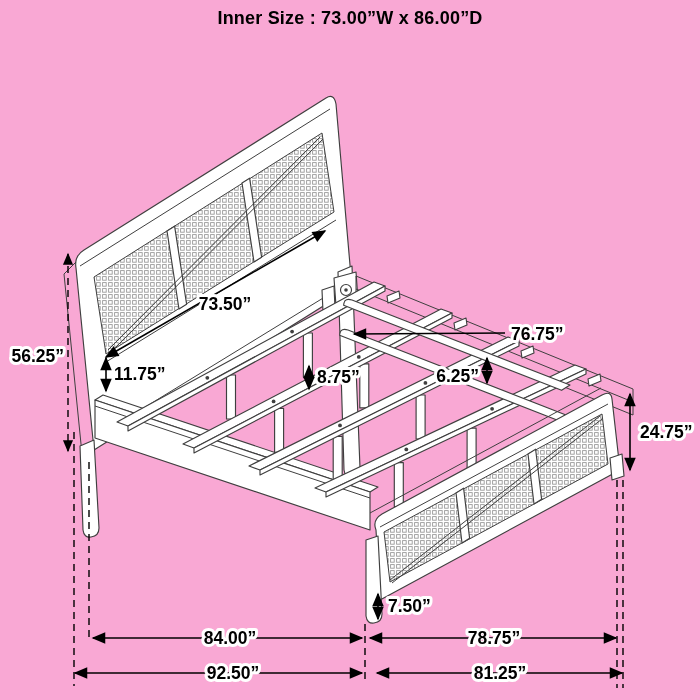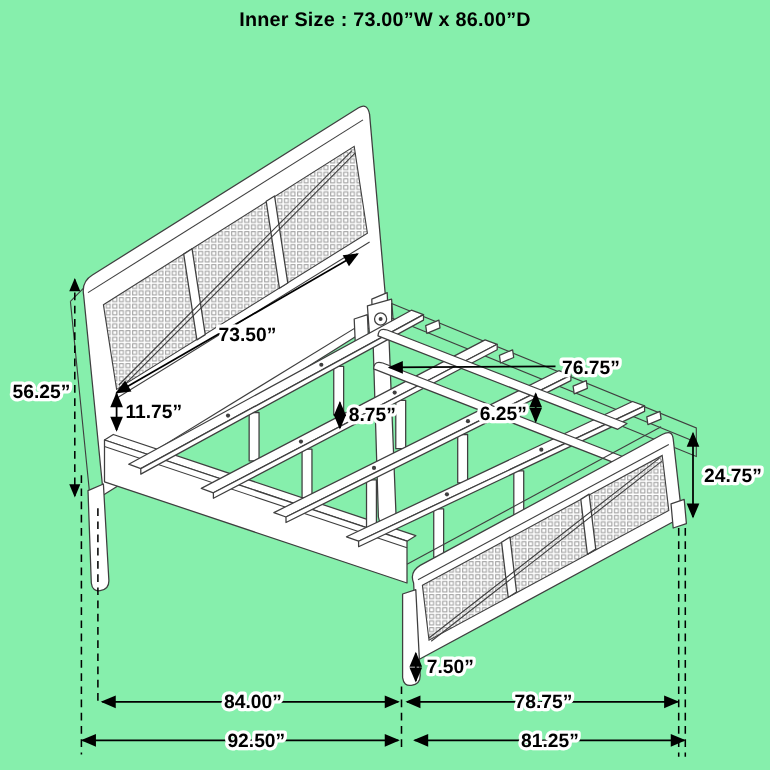--- a/index.html
+++ b/index.html
@@ -1,16 +1,16 @@
 <!DOCTYPE html>
 <html><head>
 <meta charset="utf-8">
 <style>
   html,body{margin:0;padding:0;background:#fff;}
-  .page{position:relative;width:700px;height:700px;background:#86efac;overflow:hidden;
+  .page{position:relative;width:700px;height:700px;background:#f9a8d4;overflow:hidden;
         font-family:"Liberation Sans", sans-serif;}
   .title{position:absolute;top:8px;left:0;width:100%;text-align:center;
          font-weight:bold;font-size:18px;color:#000;letter-spacing:.2px;}
   svg{position:absolute;top:0;left:0;}
   .frame{stroke:#3f3f3f;stroke-width:1.15;fill:#ffffff;stroke-linejoin:round;}
   .frameln{stroke:#3f3f3f;stroke-width:1;fill:none;}
   .mesh{stroke:#3f3f3f;stroke-width:1;fill:url(#cane);}
   .dot{fill:#3f3f3f;stroke:none;}
   .dim{stroke:#000;stroke-width:1.6;fill:none;}
   .dimdash{stroke:#000;stroke-width:1.4;fill:none;stroke-dasharray:7 5;}

